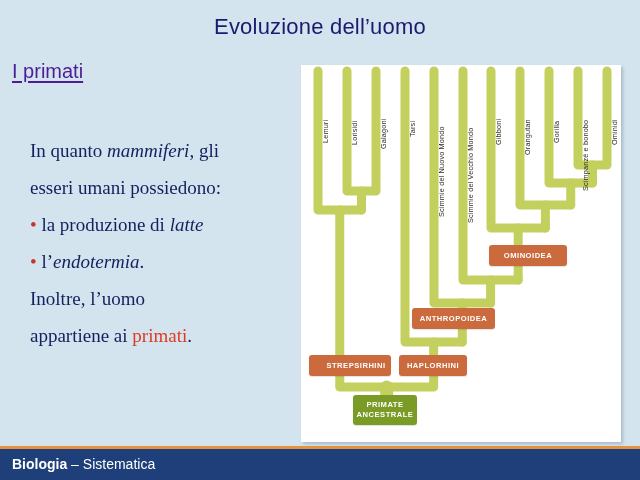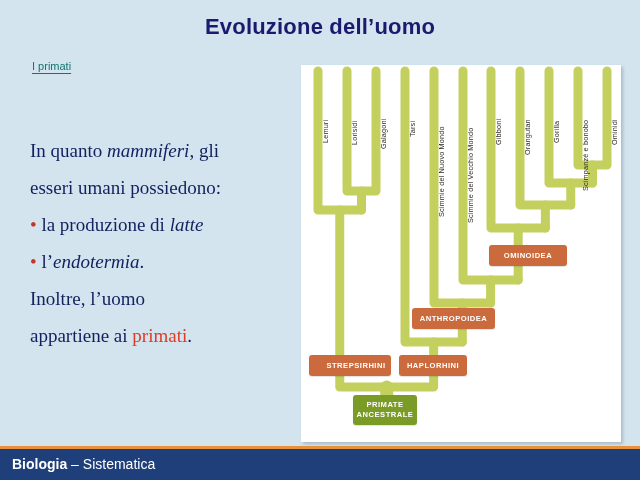--- a/index.html
+++ b/index.html
@@ -7,28 +7,28 @@
     width:640px;height:480px;overflow:hidden;
     background:#d3e4ef;
     font-family:"Liberation Sans",sans-serif;
     position:relative;
   }
   
   #slide-title{
     position:absolute;left:0;top:14px;width:640px;
     text-align:center;
     font-family:"Liberation Sans",sans-serif;
-    font-weight:bold;font-size:22px;letter-spacing:.2px;
+    font-weight:normal;font-size:22px;letter-spacing:.2px;
     color:#1b1a6e;
   }
   
   #subheading{
-    position:absolute;left:32px;top:60px;
+    position:absolute;left:12px;top:60px;
     font-family:"Liberation Sans",sans-serif;
-    font-size:11px;color:#0f766e;
+    font-size:20px;color:#4c1d95;
     text-decoration:underline;
     text-underline-offset:3px;
   }
   #body-text{
     position:absolute;left:30px;top:132px;width:250px;
     font-family:"Liberation Serif",serif;
     font-size:19px;color:#13205e;
     line-height:37px;
   }
   #body-text .ln{white-space:nowrap;}

